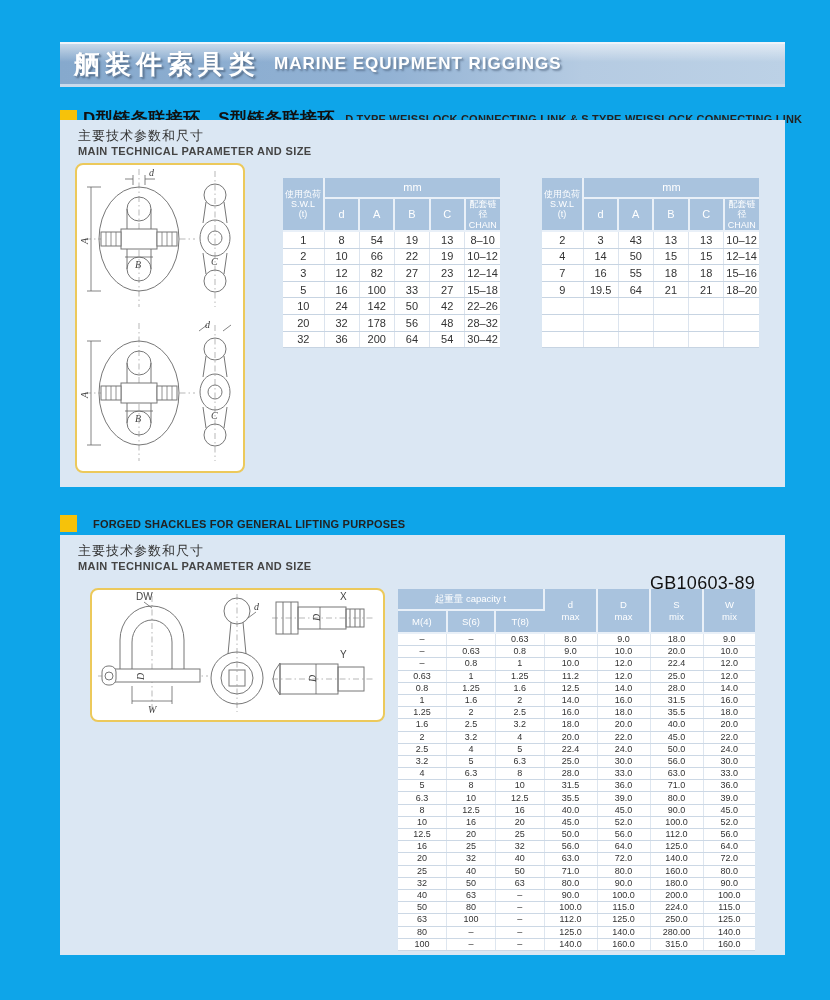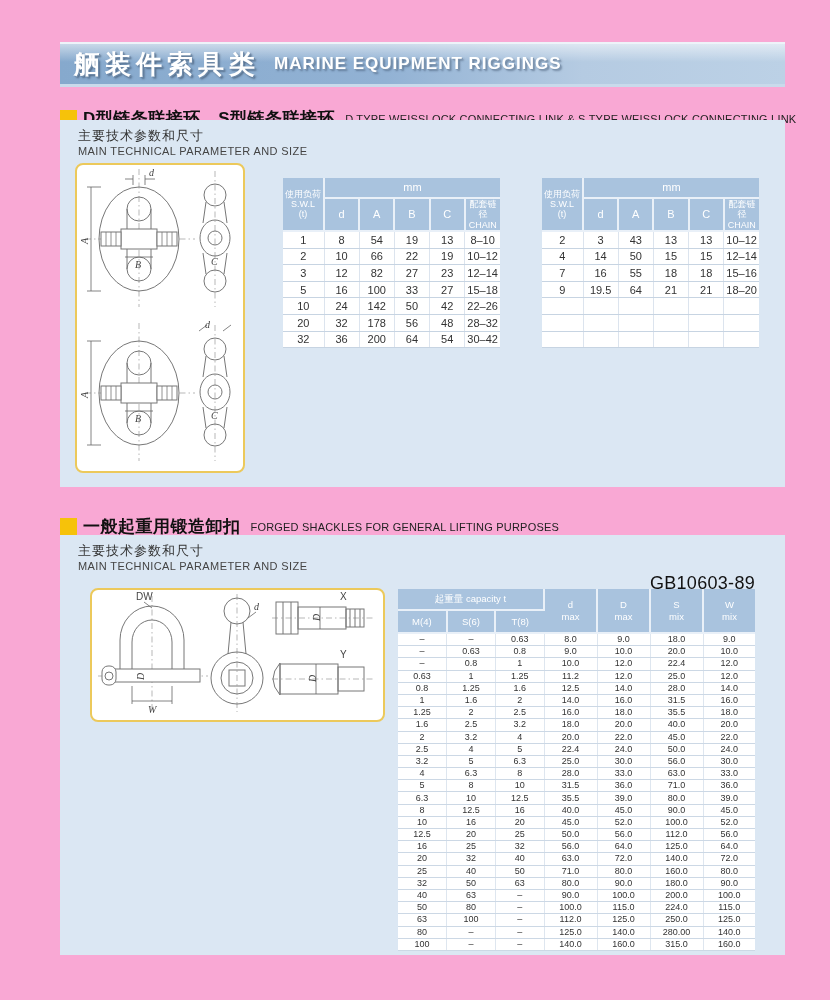--- a/index.html
+++ b/index.html
@@ -1,39 +1,39 @@
 <!DOCTYPE html>
 <html><head>
 <meta charset="utf-8">
 <style>
   html,body{margin:0;padding:0;background:#fff;}
-  .page{position:relative;width:830px;height:1000px;background:#f9a8d4;overflow:hidden;
+  .page{position:relative;width:830px;height:1000px;background:#0ea5e9;overflow:hidden;
         font-family:"Liberation Sans","DejaVu Sans",sans-serif;color:#222;}
 
   
   .banner{position:absolute;left:60px;top:42px;width:725px;height:40px;
     background-image:linear-gradient(180deg,rgba(255,255,255,.55) 0%,rgba(255,255,255,0) 45%),
                      linear-gradient(90deg,#86a9cd 0%,#92b2d4 45%,#b5cbe2 72%,#bcd1e6 100%);
     border-top:2px solid #eef3f9;border-bottom:3px solid #c9daeb;
     display:flex;align-items:center;}
   .banner-zh{font-size:26px;font-weight:bold;color:#fff;letter-spacing:5px;margin-left:14px;
     text-shadow:1px 1px 0 #6d89a8,2px 2px 2px rgba(50,70,95,.65);}
   .banner-en{font-size:17px;font-weight:bold;color:#fff;letter-spacing:1px;margin-left:14px;
     text-shadow:1px 1px 0 #7d95b0,2px 2px 2px rgba(50,70,95,.5);}
 
   
   .sec-title{position:absolute;left:60px;display:flex;align-items:center;margin-top:12px;}
   .bullet{width:17px;height:17px;background:#f6c20a;margin-right:6px;flex:0 0 auto;}
   .sec-zh{font-size:17px;font-weight:bold;color:#111;letter-spacing:.5px;}
-  .sec-en{font-size:11px;font-weight:normal;color:#222;margin-left:10px;letter-spacing:.2px;}
+  .sec-en{font-size:11px;font-weight:bold;color:#222;margin-left:10px;letter-spacing:.2px;}
 
   
   .panel{position:absolute;left:60px;width:725px;background:#dbe7f3;}
   .param-zh{position:absolute;left:18px;top:7px;font-size:13px;color:#333;letter-spacing:1px;}
-  .param-en{position:absolute;left:18px;top:25px;font-size:11px;color:#444;letter-spacing:.4px;}
+  .param-en{position:absolute;left:18px;top:25px;font-size:11px;color:#444;letter-spacing:.4px;font-weight:bold;}
 
   
   .dbox{position:absolute;background:#fff;border:2px solid #ecc95b;border-radius:8px;}
   .dbox svg{display:block;}
   .dim-t{font-family:"Liberation Serif","DejaVu Serif",serif;font-style:italic;
          font-size:10px;fill:#444;}
   .lbl-t{font-family:"Liberation Sans","DejaVu Sans",sans-serif;font-size:10px;fill:#444;}
 
   
   table{border-collapse:collapse;table-layout:fixed;}
@@ -339,21 +339,20 @@
             <td></td>
             <td></td>
             <td></td>
           </tr>
         </tbody>
     </table>
   </div>
 
   <div class="sec-title" style="top:503px;">
     <span class="bullet"></span>
-    <span class="sec-zh">一般起重用锻造卸扣</span>
     <span class="sec-en">FORGED SHACKLES FOR GENERAL LIFTING PURPOSES</span>
   </div>
 
   <div class="panel" style="top:535px;height:420px;">
     <div class="param-zh">主要技术参数和尺寸</div>
     <div class="param-en">MAIN TECHNICAL PARAMETER AND SIZE</div>
     <div class="gb-label">GB10603-89</div>
 
     <div class="dbox" style="left:30px;top:53px;width:291px;height:130px;">
       <svg width="287" height="126" viewBox="0 0 287 126">

